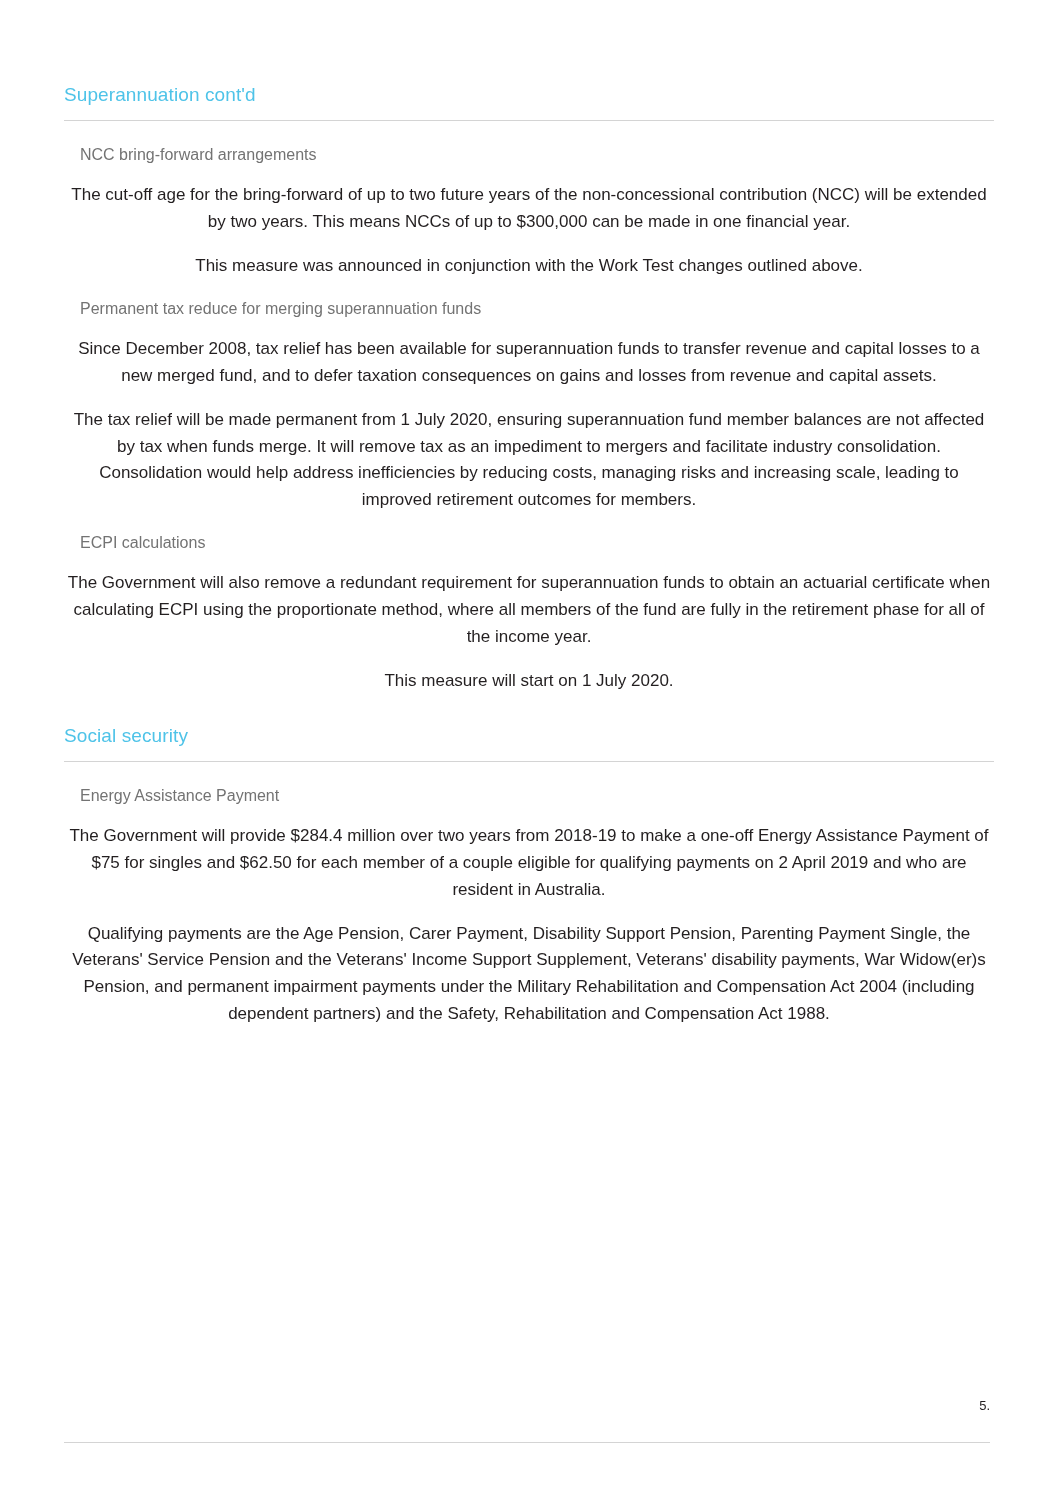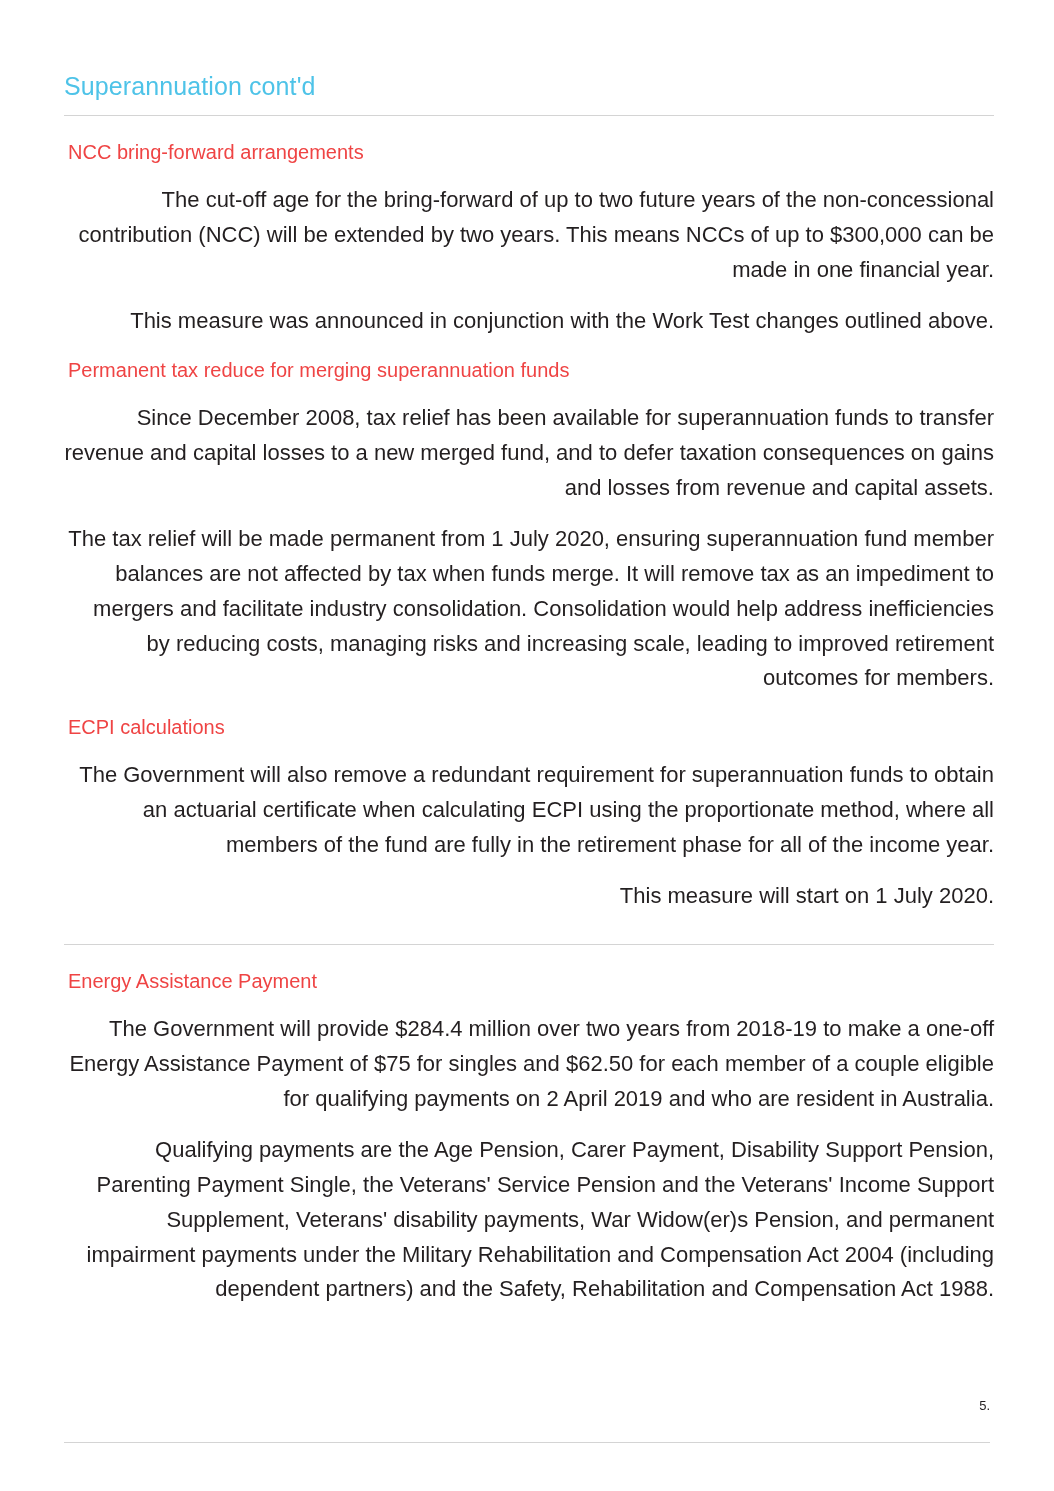--- a/index.html
+++ b/index.html
@@ -22,45 +22,45 @@
     box-sizing: border-box;
     padding: 72px 64px 40px 64px;
   }
   .content {
     width: 930px;
     margin: 0 auto;
   }
   h1.section-title {
     font-family: "Liberation Sans", sans-serif;
     font-weight: 400;
-    font-size: 25px;
+    font-size: 19px;
     color: #4ec3e8;
-    margin: 0 0 14px 0;
+    margin: 12px 0 14px 0;
     padding: 0;
     letter-spacing: 0.1px;
   }
   .rule {
     border: 0;
     border-top: 1px solid #d4d4d4;
     margin: 0 0 22px 0;
     width: 100%;
   }
   .subhead {
-    font-size: 20px;
+    font-size: 16px;
     line-height: 1.45;
-    color: #ef4444;
-    margin: 0 0 16px 4px;
+    color: #737373;
+    margin: 0 0 16px 16px;
     font-weight: 400;
   }
   p.para {
-    font-size: 22px;
+    font-size: 17px;
     line-height: 1.58;
     color: #231f20;
     margin: 0 0 17px 0;
-    text-align: right;
+    text-align: center;
   }
   .section2 {
     margin-top: 30px;
   }
   .page-number {
     position: absolute;
     right: 64px;
     bottom: 78px;
     font-size: 13px;
     color: #231f20;
@@ -88,20 +88,21 @@
 
     <div class="subhead">Permanent tax reduce for merging superannuation funds</div>
     <p class="para">Since December 2008, tax relief has been available for superannuation funds to transfer revenue and capital losses to a new merged fund, and to defer taxation consequences on gains and losses from revenue and capital assets.</p>
     <p class="para">The tax relief will be made permanent from 1 July 2020, ensuring superannuation fund member balances are not affected by tax when funds merge. It will remove tax as an impediment to mergers and facilitate industry consolidation. Consolidation would help address inefficiencies by reducing costs, managing risks and increasing scale, leading to improved retirement outcomes for members.</p>
 
     <div class="subhead">ECPI calculations</div>
     <p class="para">The Government will also remove a redundant requirement for superannuation funds to obtain an actuarial certificate when calculating ECPI using the proportionate method, where all members of the fund are fully in the retirement phase for all of the income year.</p>
     <p class="para">This measure will start on 1 July 2020.</p>
 
     <div class="section2">
+      <h1 class="section-title">Social security</h1>
       <hr class="rule">
 
       <div class="subhead">Energy Assistance Payment</div>
       <p class="para">The Government will provide $284.4 million over two years from 2018-19 to make a one-off Energy Assistance Payment of $75 for singles and $62.50 for each member of a couple eligible for qualifying payments on 2 April 2019 and who are resident in Australia.</p>
       <p class="para">Qualifying payments are the Age Pension, Carer Payment, Disability Support Pension, Parenting Payment Single, the Veterans' Service Pension and the Veterans' Income Support Supplement, Veterans' disability payments, War Widow(er)s Pension, and permanent impairment payments under the Military Rehabilitation and Compensation Act 2004 (including dependent partners) and the Safety, Rehabilitation and Compensation Act 1988.</p>
     </div>
 
   </div>
 
   <div class="page-number">5.</div>

